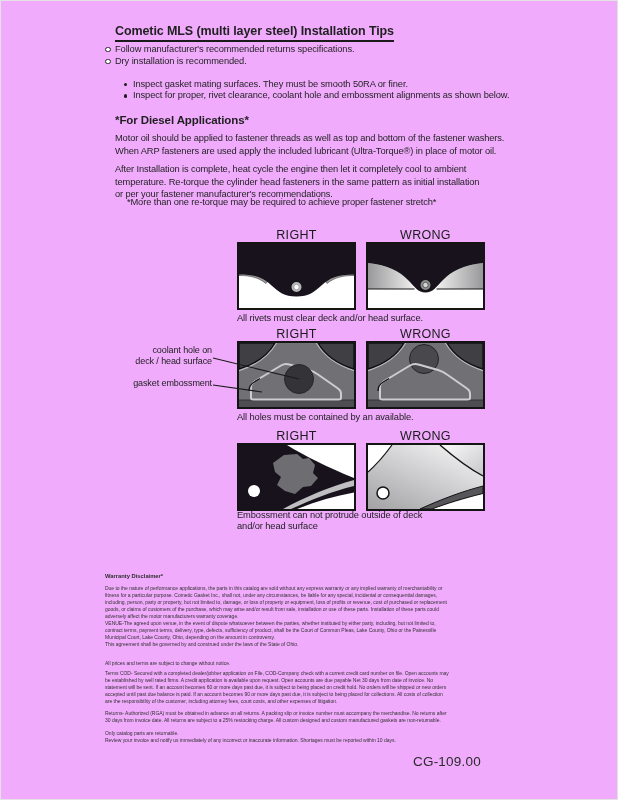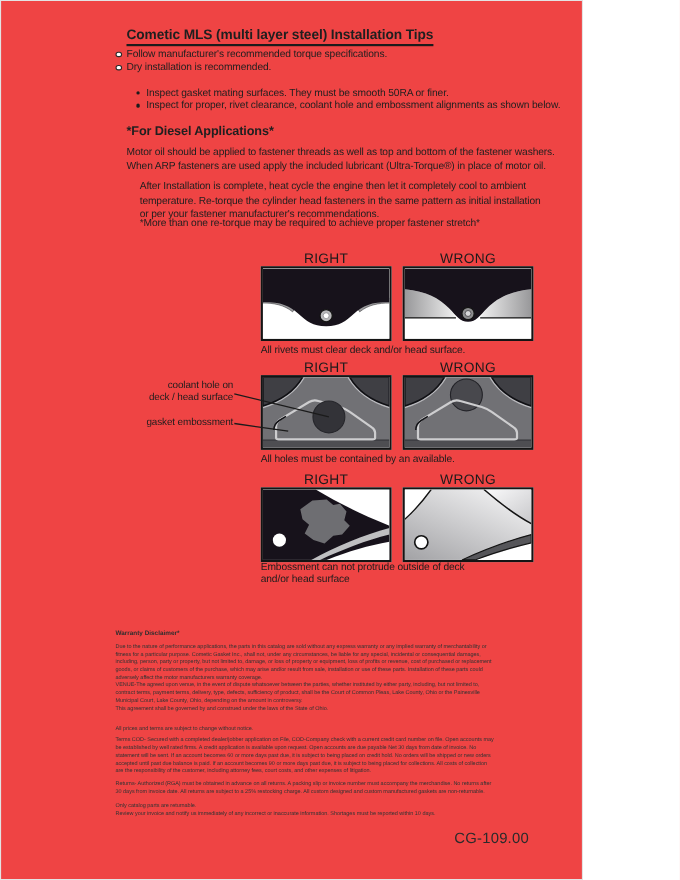--- a/index.html
+++ b/index.html
@@ -1,17 +1,17 @@
 <!DOCTYPE html>
 <html><head>
 <meta charset="utf-8">
 <style>
   html,body { margin:0; padding:0; background:#fff; }
   .page {
-    position:relative; width:530px; height:800px; background:#ef4444;
+    position:relative; width:618px; height:800px; background:#f0abfc;
     font-family:"Liberation Sans", sans-serif; color:#1f1f1f; overflow:hidden;
     box-shadow: inset 0 0 0 1px #e3e3e3;
   }
   .abs { position:absolute; margin:0; }
 
   
   .title {
     left:115px; top:24px; font-size:12.5px; font-weight:bold; letter-spacing:-0.1px;
     border-bottom:2px solid #1b1b1b; padding-bottom:2px; white-space:nowrap;
   }
@@ -26,21 +26,21 @@
              letter-spacing:-0.1px; line-height:11.4px; white-space:nowrap; width:480px; }
   .subtips li { position:relative; padding-left:9px; }
   .b-dot { position:absolute; left:0px; top:3.8px; width:3.4px; height:3.4px;
            border-radius:50%; background:#1b1b1b; }
 
   
   .diesel-h { left:115px; top:114px; font-size:11.5px; font-weight:bold; letter-spacing:-0.1px; }
   .para { font-size:9.3px; line-height:12.6px; letter-spacing:-0.12px;
           white-space:pre-line; width:470px; }
   .p-oil  { left:115px; top:132px; }
-  .p-heat { left:127px; top:163px; }
+  .p-heat { left:115px; top:163px; }
   .p-note { left:115px; top:196px;margin-left:12px; }
 
   
   .dlabel { width:119px; text-align:center; font-size:12.5px; letter-spacing:0.3px; color:#1b1b1b; }
   .dl-r1 { left:237px; top:228px; } .dl-w1 { left:366px; top:228px; }
   .dl-r2 { left:237px; top:327px; } .dl-w2 { left:366px; top:327px; }
   .dl-r3 { left:237px; top:429px; } .dl-w3 { left:366px; top:429px; }
 
   .dbox { width:119px; height:68px; border:2px solid #141414; box-sizing:border-box; background:#fff; }
   .db-r1 { left:237px; top:242px; } .db-w1 { left:366px; top:242px; }
@@ -68,21 +68,21 @@
   .footer-code { left:381px; top:754px; font-size:13.5px; letter-spacing:0.2px; color:#2b2b2b;margin-left:32px; }
 </style>
 </head>
 <body>
 
 <div class="page">
 
   <h1 class="abs title">Cometic MLS (multi layer steel) Installation Tips</h1>
 
   <ul class="abs tips">
-    <li><span class="b-open"></span><span>Follow manufacturer's recommended torque specifications.</span></li>
+    <li><span class="b-open"></span><span>Follow manufacturer's recommended returns specifications.</span></li>
     <li><span class="b-open"></span><span>Dry installation is recommended.</span></li>
   </ul>
 
   <ul class="abs subtips">
     <li><span class="b-dot"></span><span>Inspect gasket mating surfaces.  They must be smooth 50RA or finer.</span></li>
     <li><span class="b-dot"></span><span>Inspect for proper, rivet clearance, coolant hole and embossment alignments as shown below.</span></li>
   </ul>
 
   <h2 class="abs diesel-h">*For Diesel Applications*</h2>
   <p class="abs para p-oil">Motor oil should be applied to fastener threads as well as top and bottom of the fastener washers.

